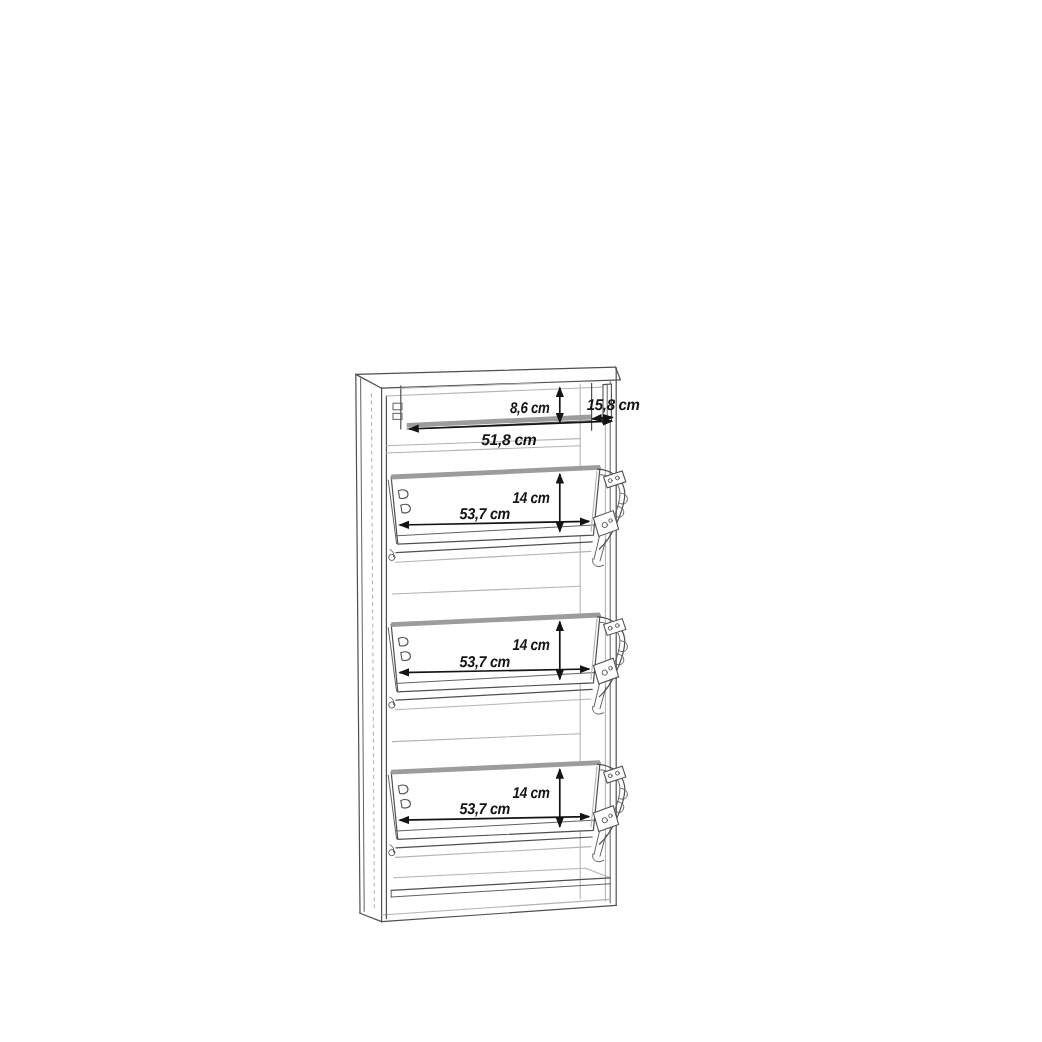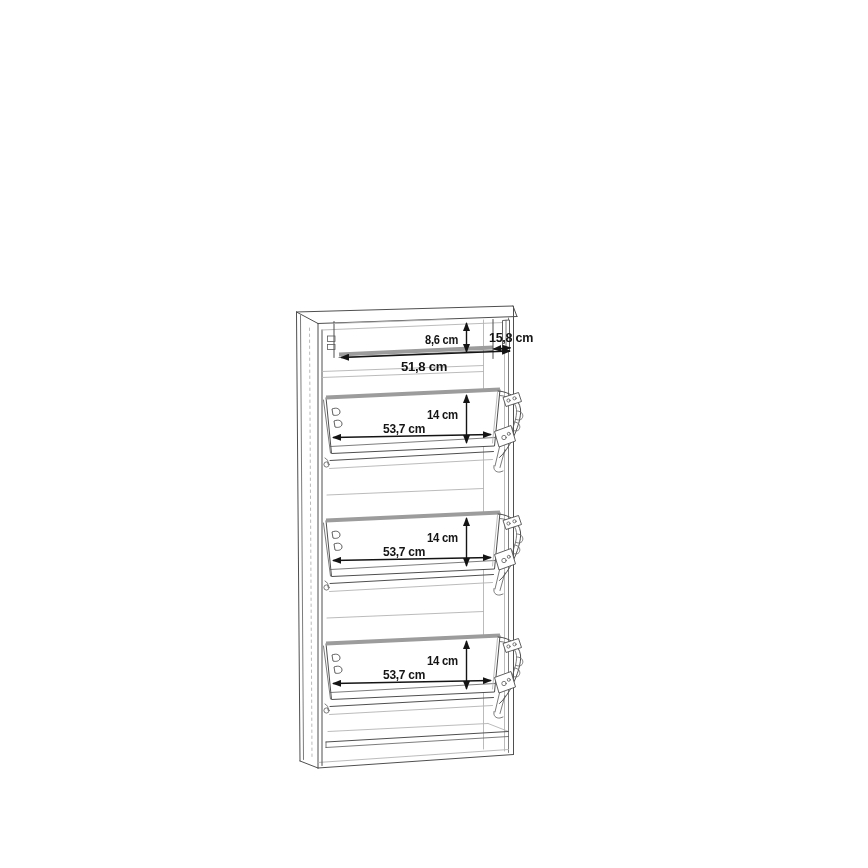--- a/index.html
+++ b/index.html
@@ -6,20 +6,21 @@
     margin: 0;
     padding: 0;
     background: #ffffff;
   }
   .canvas {
     position: relative;
     width: 868px;
     height: 868px;
     background: #ffffff;
     overflow: hidden;
+    font-style: italic;
   }
   svg {
     display: block;
   }
   .dim-text {
     font-family: "Liberation Sans", "DejaVu Sans", sans-serif;
     font-weight: bold;
     font-size: 13px;
     letter-spacing: -0.3px;
     fill: #141414;

